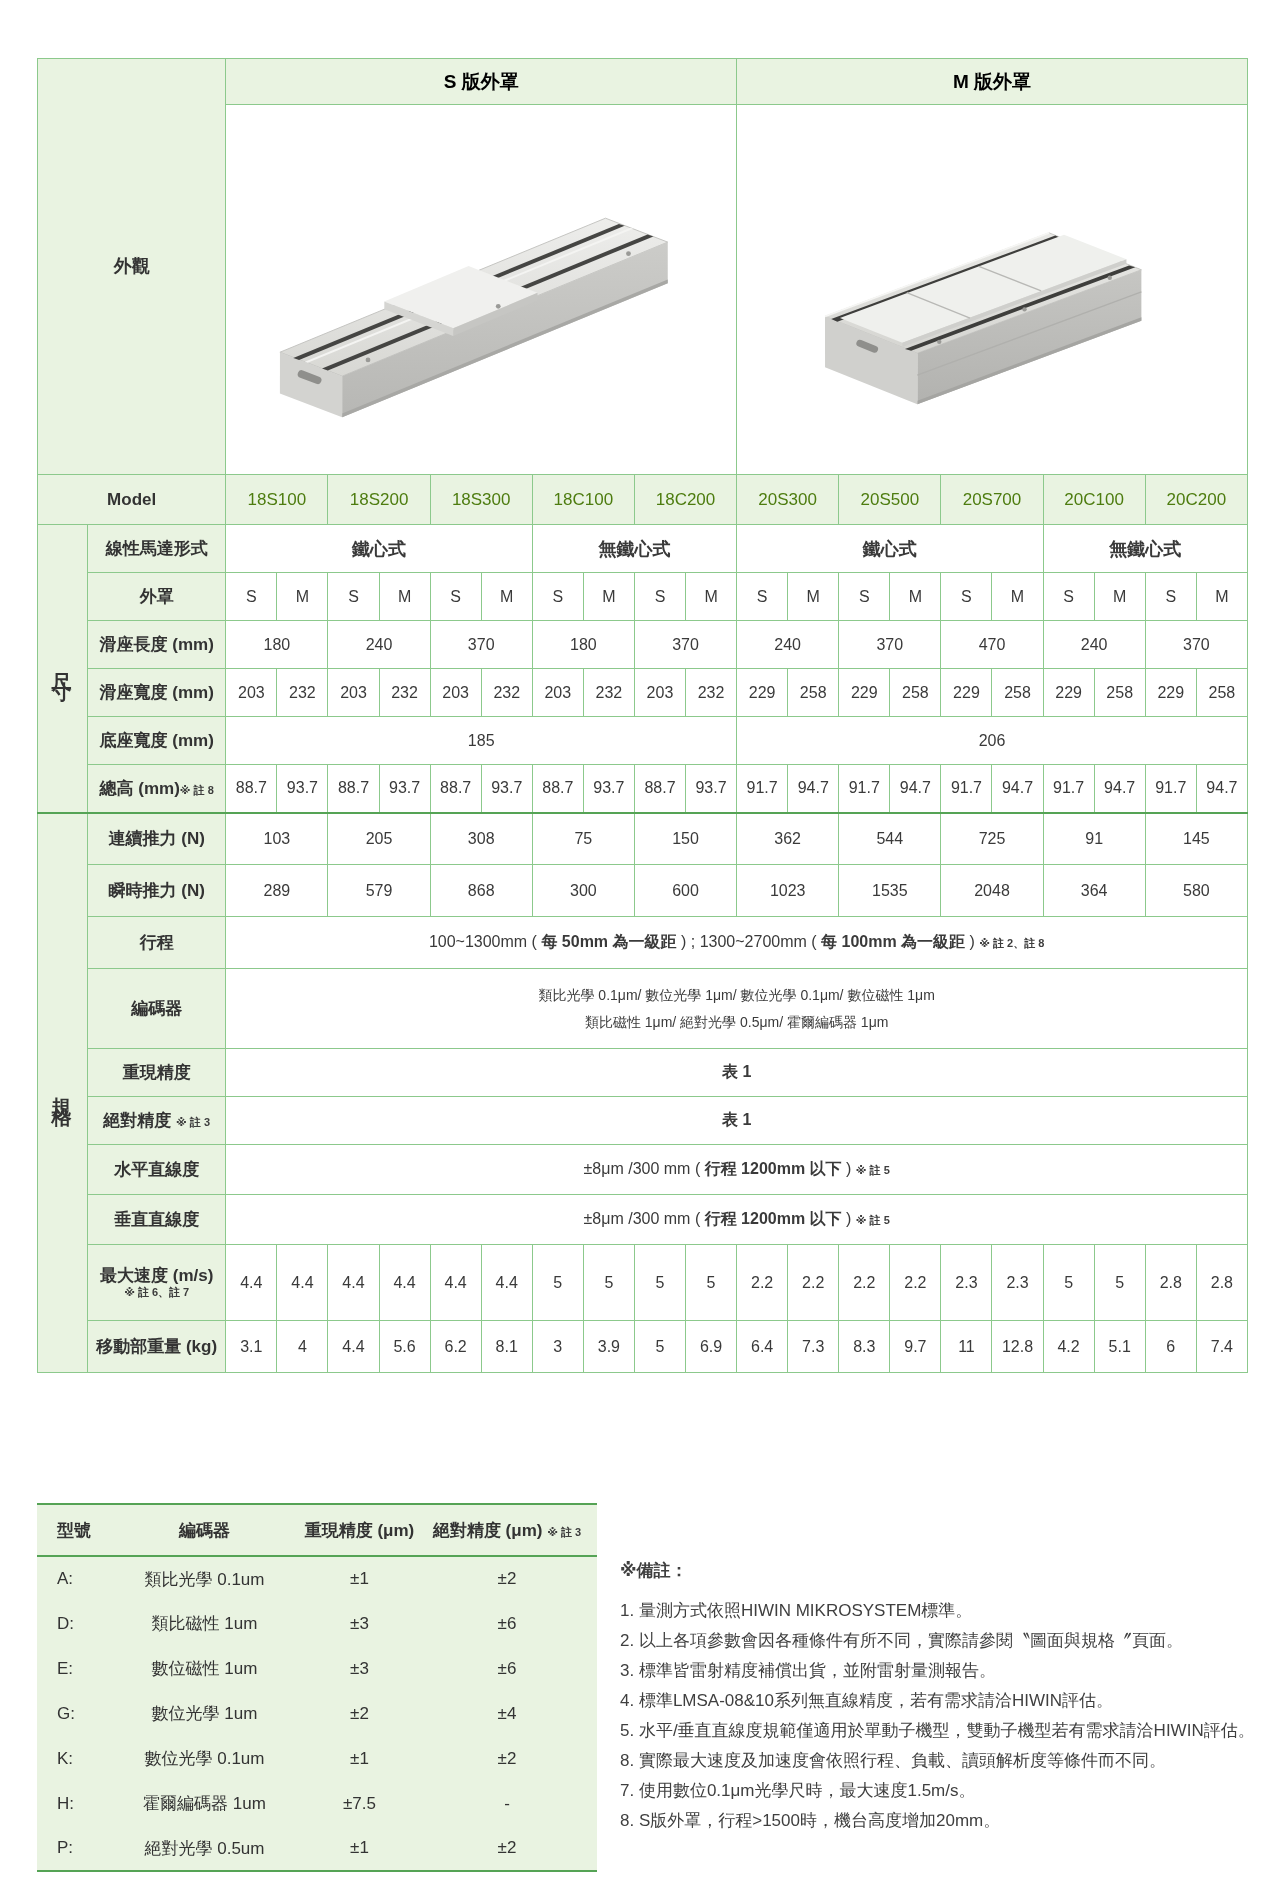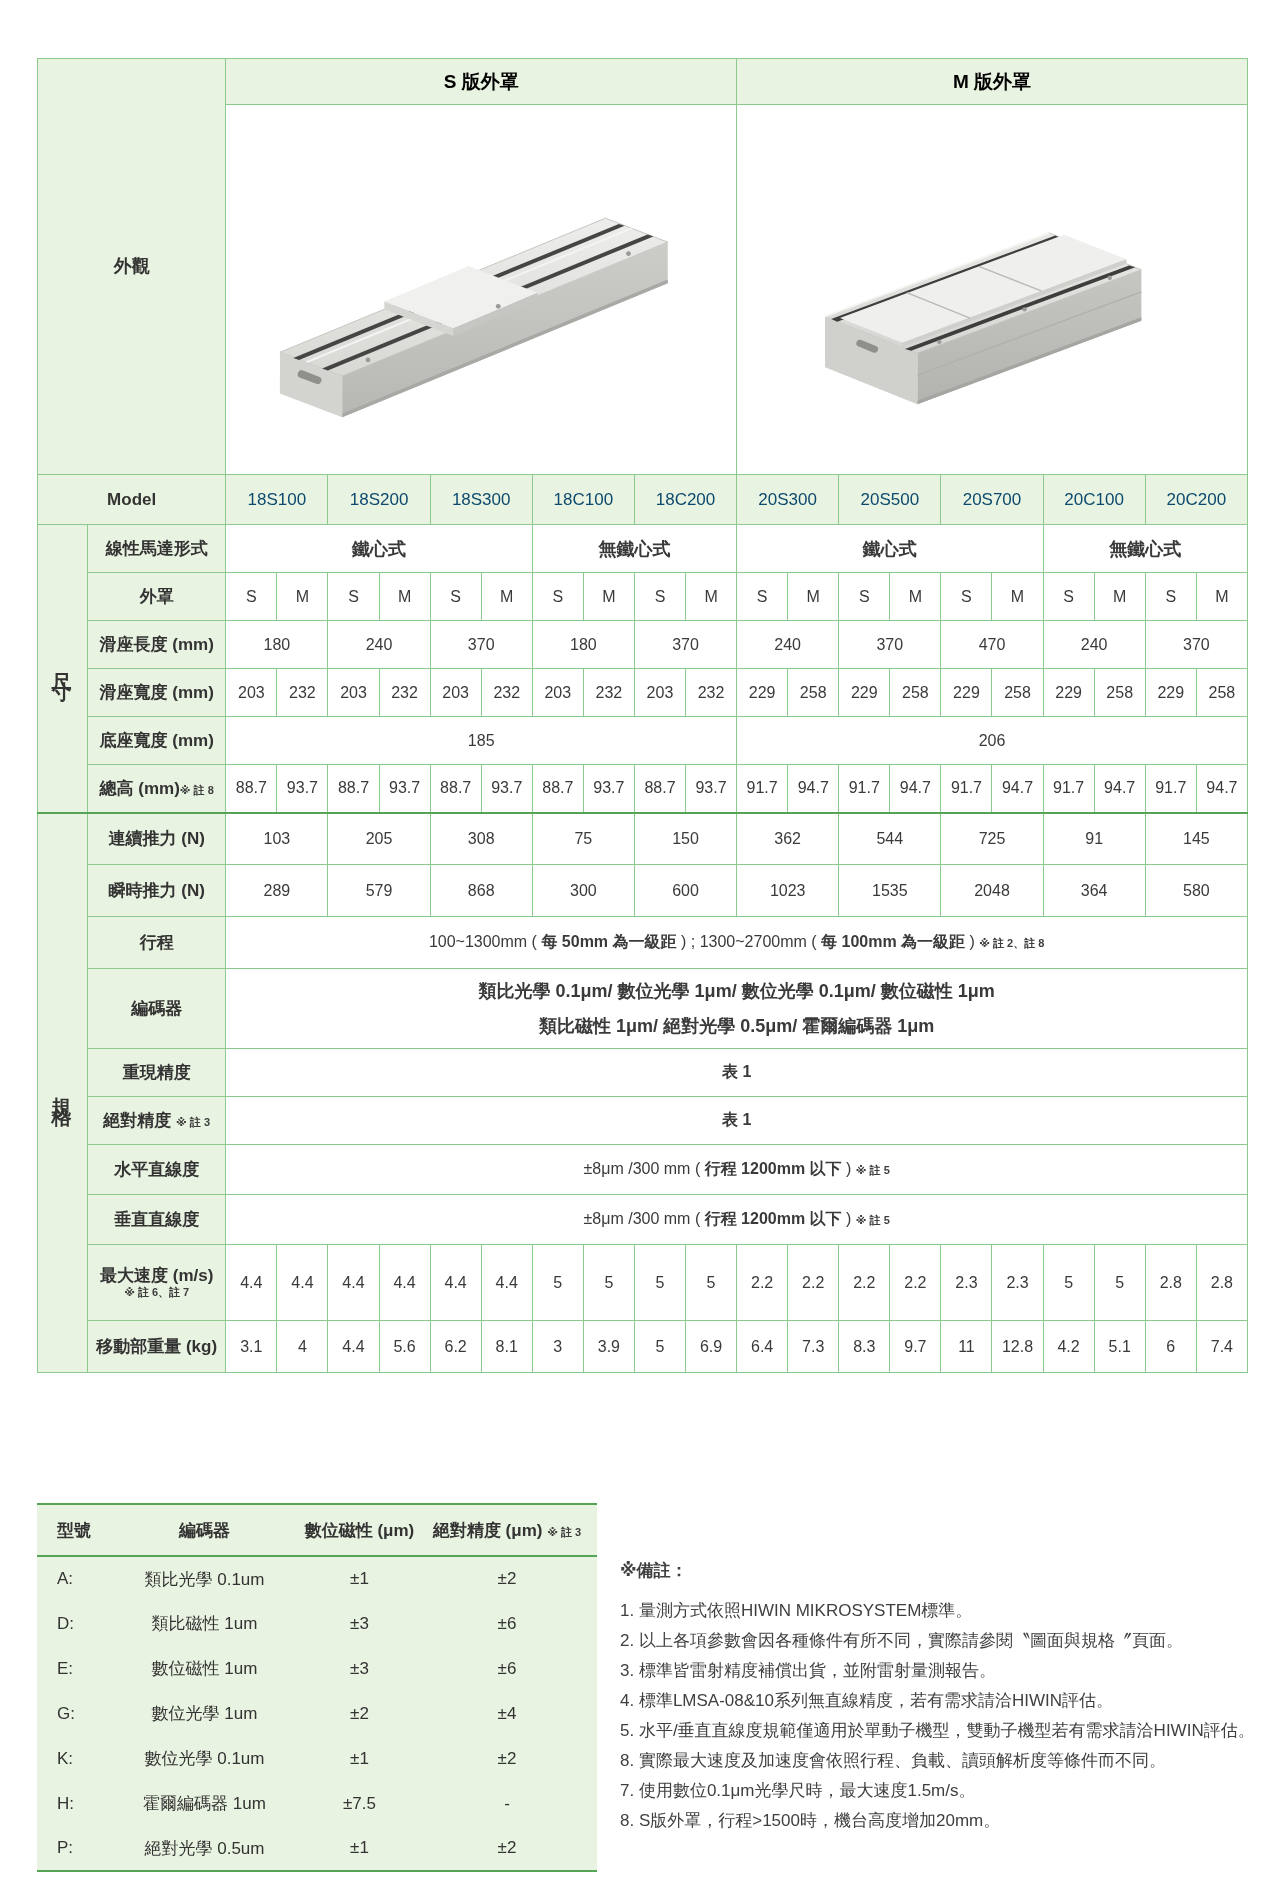--- a/index.html
+++ b/index.html
@@ -13,29 +13,29 @@
   .page{position:relative;width:1283px;height:1892px;background:#fff;overflow:hidden;}
 
   
   table.spec{position:absolute;top:58px;left:37px;width:1211px;border-collapse:collapse;table-layout:fixed;}
   table.spec th, table.spec td{border:1px solid var(--bd);text-align:center;vertical-align:middle;padding:0;}
   th.lab{background:var(--cell);font-weight:700;font-size:17px;color:#333;line-height:1.25;}
   th.coverh{background:var(--cell);font-weight:700;font-size:19px;color:#000000;}
   th.sec{background:var(--cell);}
   .vert{writing-mode:vertical-rl;text-orientation:upright;font-size:20px;font-weight:700;color:#333;letter-spacing:10px;}
   table.spec td{font-size:16px;color:var(--txt);background:#fff;}
-  tr.r-model td{background:var(--cell);font-size:17px;font-weight:400;color:#0c4a6e;}
+  tr.r-model td{background:var(--cell);font-size:17px;font-weight:400;color:#4d7c0f;}
   tr.r-motor td{font-size:18px;font-weight:700;}
   td.photo{background:#fff;position:relative;}
   td.photo svg{display:block;margin:0 auto;}
   tr.sep > th, tr.sep > td{border-top:2px solid var(--bd2);}
   td.wide{font-size:18px;}
   td.wide b{font-weight:700;}
   .sm{font-size:11px;font-weight:700;color:#3d3d3d;}
-  .enc-line{font-size:18px;font-weight:700;line-height:1.9;}
+  .enc-line{font-size:14px;font-weight:400;line-height:1.9;}
   .tbl1{font-weight:700;font-size:18px;}
 
   
   table.enc{position:absolute;top:1503px;left:37px;width:560px;border-collapse:collapse;table-layout:fixed;}
   table.enc th, table.enc td{background:var(--cell);font-size:17px;color:#333;text-align:center;vertical-align:middle;}
   table.enc thead th{height:52px;border-top:2px solid var(--bd2);border-bottom:2px solid var(--bd2);font-weight:700;}
   table.enc tbody td{height:45px;font-weight:400;}
   table.enc tbody tr:last-child td{border-bottom:2px solid var(--bd2);}
   table.enc th.h0, table.enc td.ec0{text-align:left;padding-left:20px;}
 
@@ -347,21 +347,21 @@
     <colgroup>
       <col style="width:70px">
         <col style="width:195px">
         <col style="width:115px">
         <col style="width:180px">
     </colgroup>
     <thead>
       <tr>
         <th class="h0">型號</th>
         <th>編碼器</th>
-        <th>數位磁性 (μm)</th>
+        <th>重現精度 (μm)</th>
         <th><span>絕對精度 (μm)</span> <span class="sm">※ 註 3</span></th>
       </tr>
     </thead>
     <tbody>
         <tr>
           <td class="ec0">A:</td>
           <td class="ec1">類比光學 0.1um</td>
           <td class="ec2">±1</td>
           <td class="ec3">±2</td>
         </tr>

